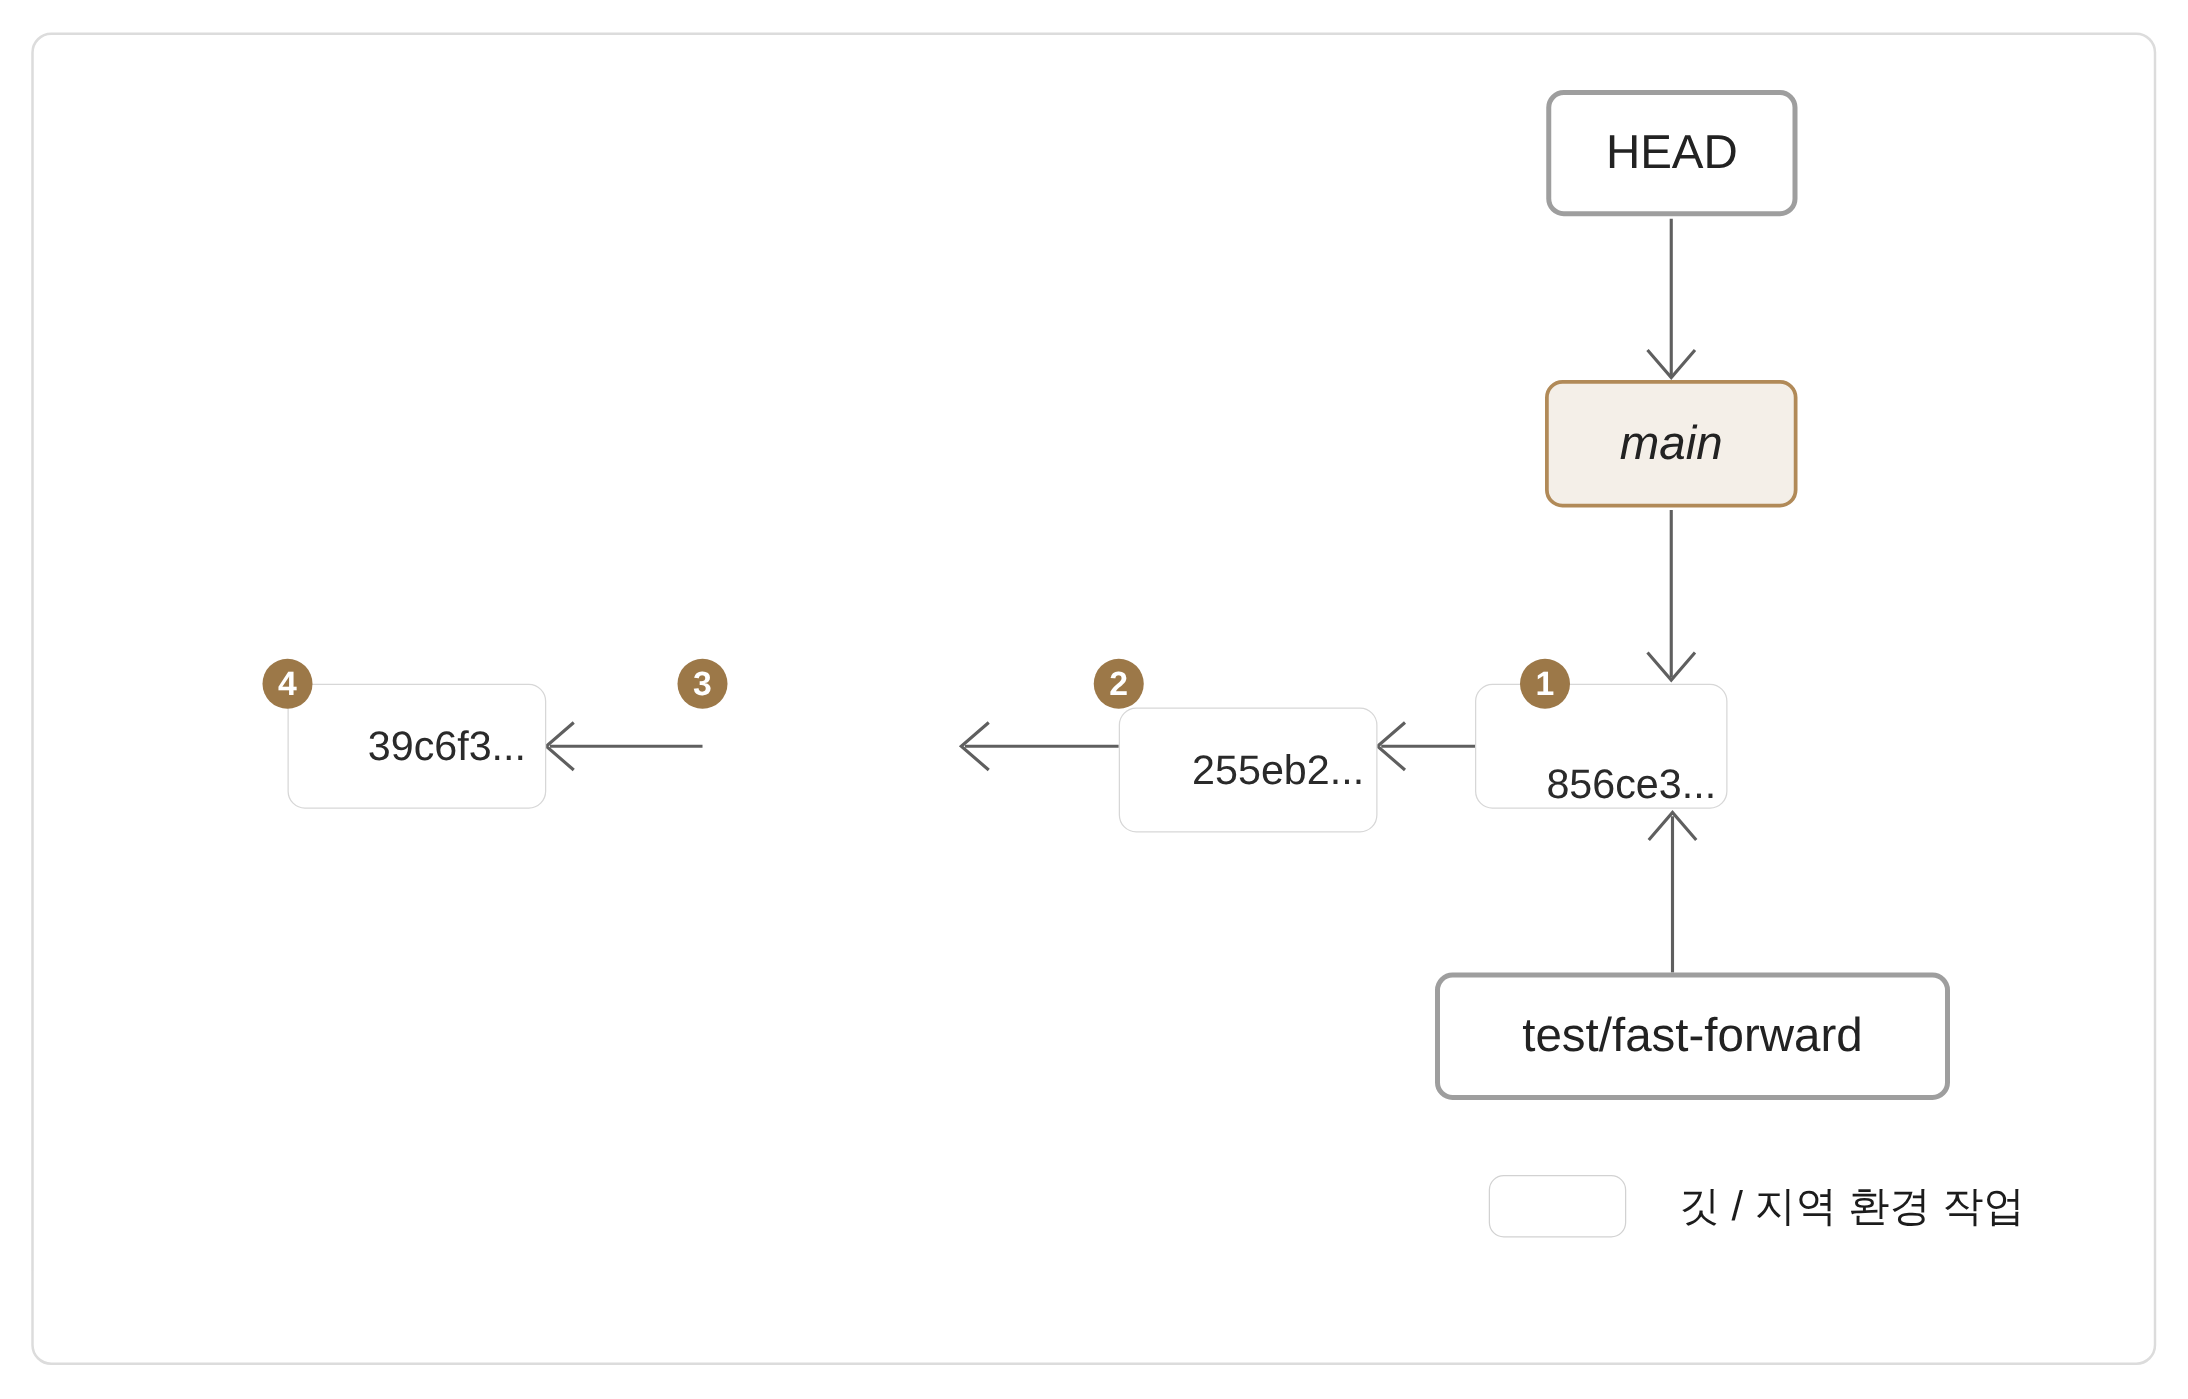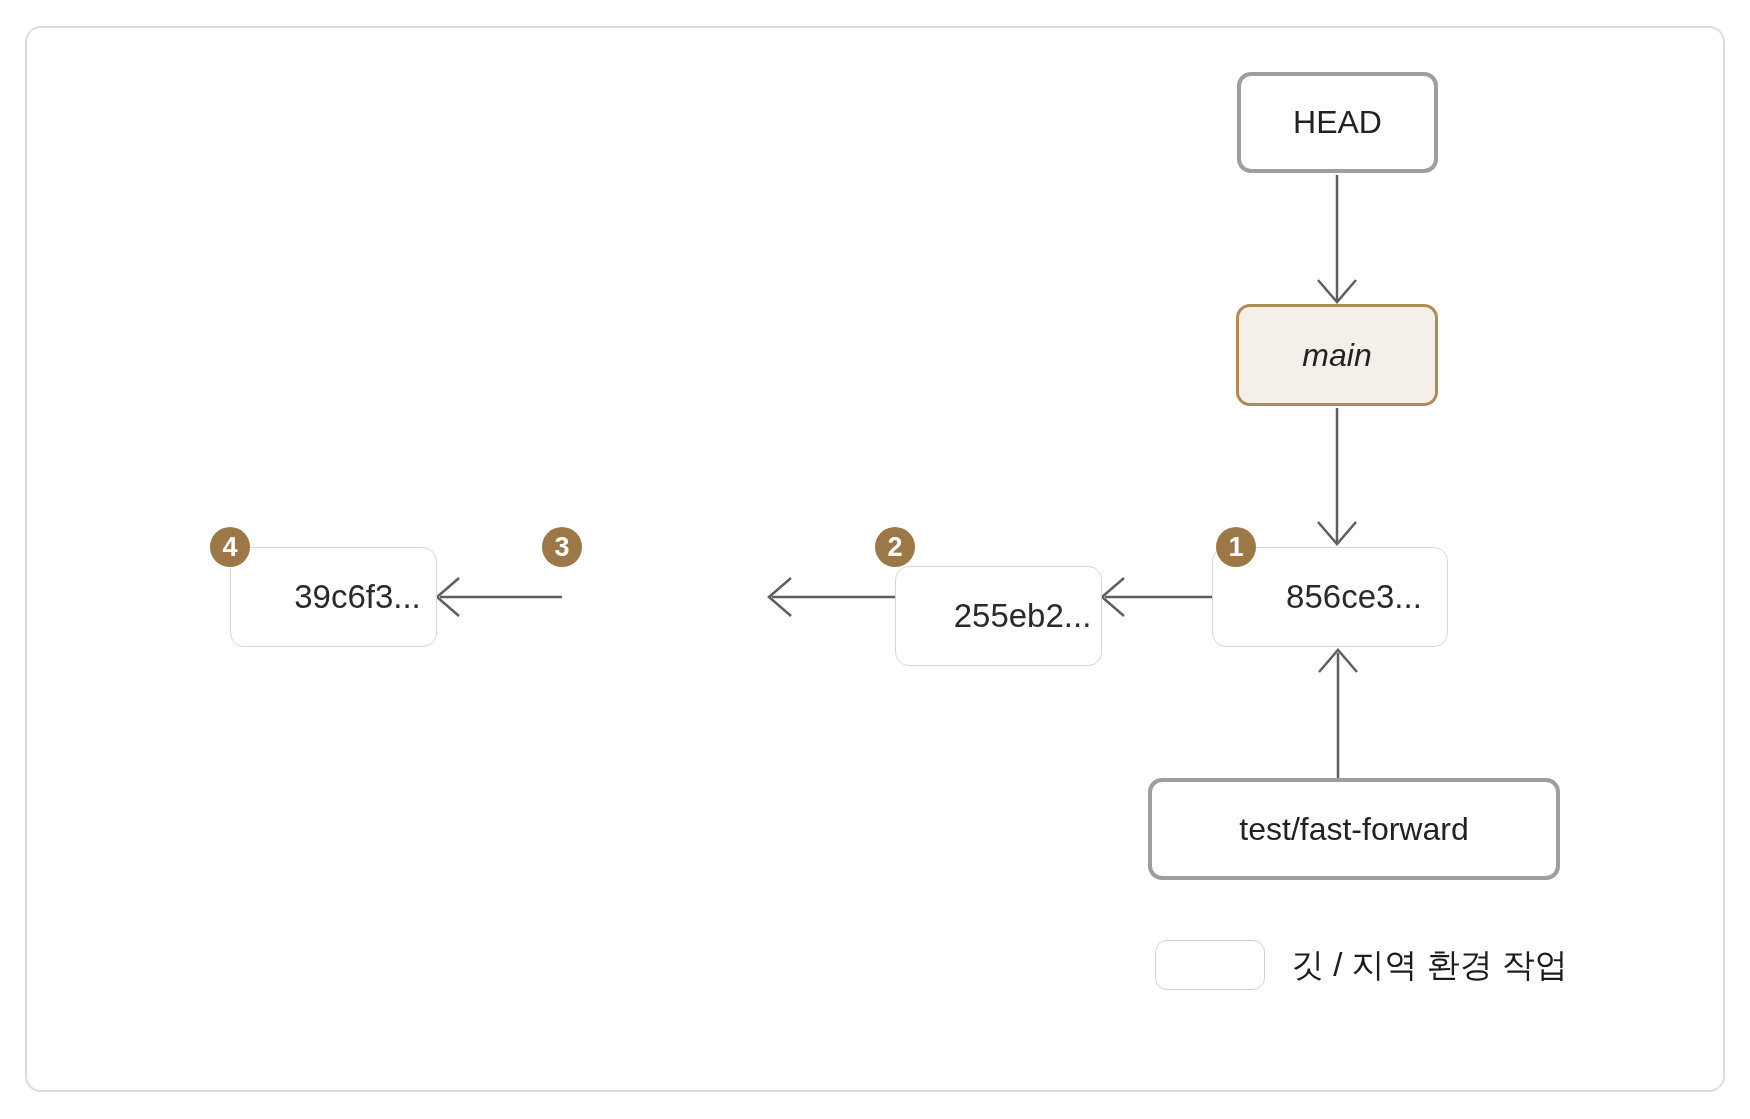--- a/index.html
+++ b/index.html
@@ -2,28 +2,28 @@
 <html style="--badge: #9c7848; --remote-fill: #f4efe8; --remote-border: #b18a58; --local-border: #d7d7d7; --ref-border: #9e9e9e; --arrow: #5f5f5f;"><head>
 <meta charset="utf-8">
 <style>
   html,body{margin:0;padding:0;background:#ffffff;}
   body{font-family:"Liberation Sans","DejaVu Sans",sans-serif;}
   .canvas{position:relative;width:1750px;height:1119px;background:#ffffff;overflow:hidden;}
   .frame{position:absolute;left:25px;top:26px;width:1700px;height:1066px;
          border:2px solid #dcdcdc;border-radius:16px;background:#ffffff;box-sizing:border-box;}
   .arrows{position:absolute;left:0;top:0;width:1750px;height:1119px;pointer-events:none;}
   .node{position:absolute;display:flex;align-items:center;justify-content:center;
-        box-sizing:border-box;background:#ffffff;color:#222222;font-size:32px;}
+        box-sizing:border-box;background:#ffffff;color:#222222;font-size:38px;}
   .ref{border:4px solid var(--ref-border,#9e9e9e);border-radius:14px;}
   .remote{background:var(--remote-fill,#f4efe8);border:3px solid var(--remote-border,#b18a58);border-radius:14px;}
   .commit{border:1.5px solid var(--local-border,#d7d7d7);border-radius:14px;font-size:33px;color:#2a2a2a;padding-left:48px;}
   .badge{position:absolute;width:40px;height:40px;border-radius:50%;
          background:var(--badge,#9c7848);color:#ffffff;font-weight:bold;font-size:27px;
          display:flex;align-items:center;justify-content:center;line-height:1;}
-  .legend-row{position:absolute;display:flex;align-items:center;gap:26px;height:52px;}
+  .legend-row{position:absolute;display:flex;align-items:center;gap:42px;height:52px;margin-left:36px;}
   .swatch{width:110px;height:50px;border-radius:12px;box-sizing:border-box;background:#ffffff;
           border:1.5px solid #d2d2d2;}
   .swatch.remote-swatch{width:114px;height:52px;background:var(--remote-fill,#f2ede3);
           border:2px solid #c0a67e;}
   .legend-label{font-size:33px;color:#1c1c1c;white-space:nowrap;}
 </style>
 </head>
 <body>
 
 <div class="canvas">
@@ -51,21 +51,21 @@
   </svg>
 
   <div class="node ref" style="left:1237px;top:72px;width:201px;height:101px;">
     <span>HEAD</span>
   </div>
 
   <div class="node remote" style="left:1236px;top:304px;width:202px;height:102px;font-style:italic;">
     <span>main</span>
   </div>
 
-  <div class="node commit" style="left:1212px;top:547px;width:236px;height:100px;">
+  <div class="node commit" style="left:1180px;top:547px;width:202px;height:100px;align-items:flex-end;">
     <span>856ce3...</span>
   </div>
   <div class="badge" style="left:1216px;top:527px;">
     <span>1</span>
   </div>
 
   <div class="node commit" style="left:895px;top:566px;width:207px;height:100px;">
     <span>255eb2...</span>
   </div>
   <div class="badge" style="left:875px;top:527px;">

